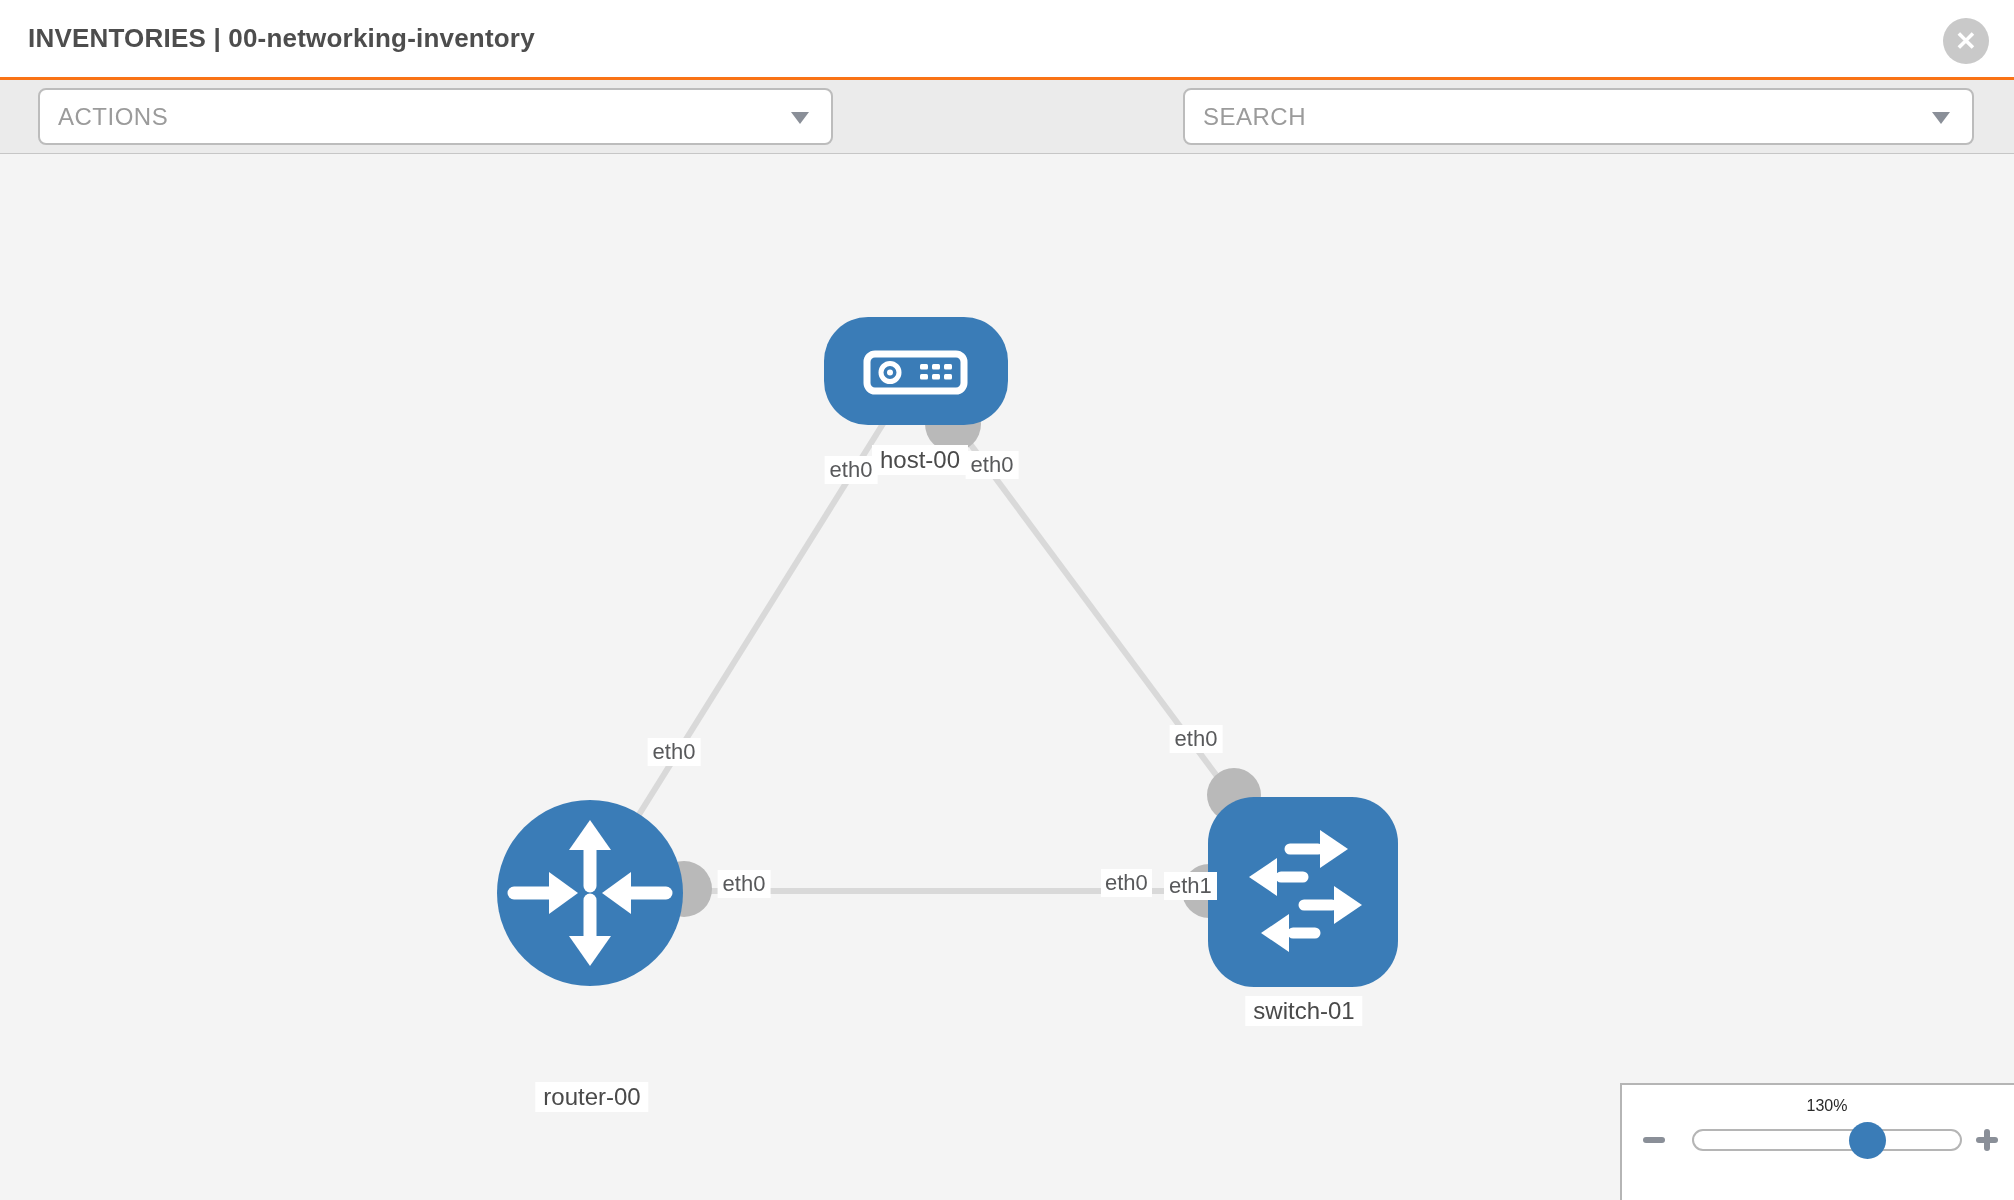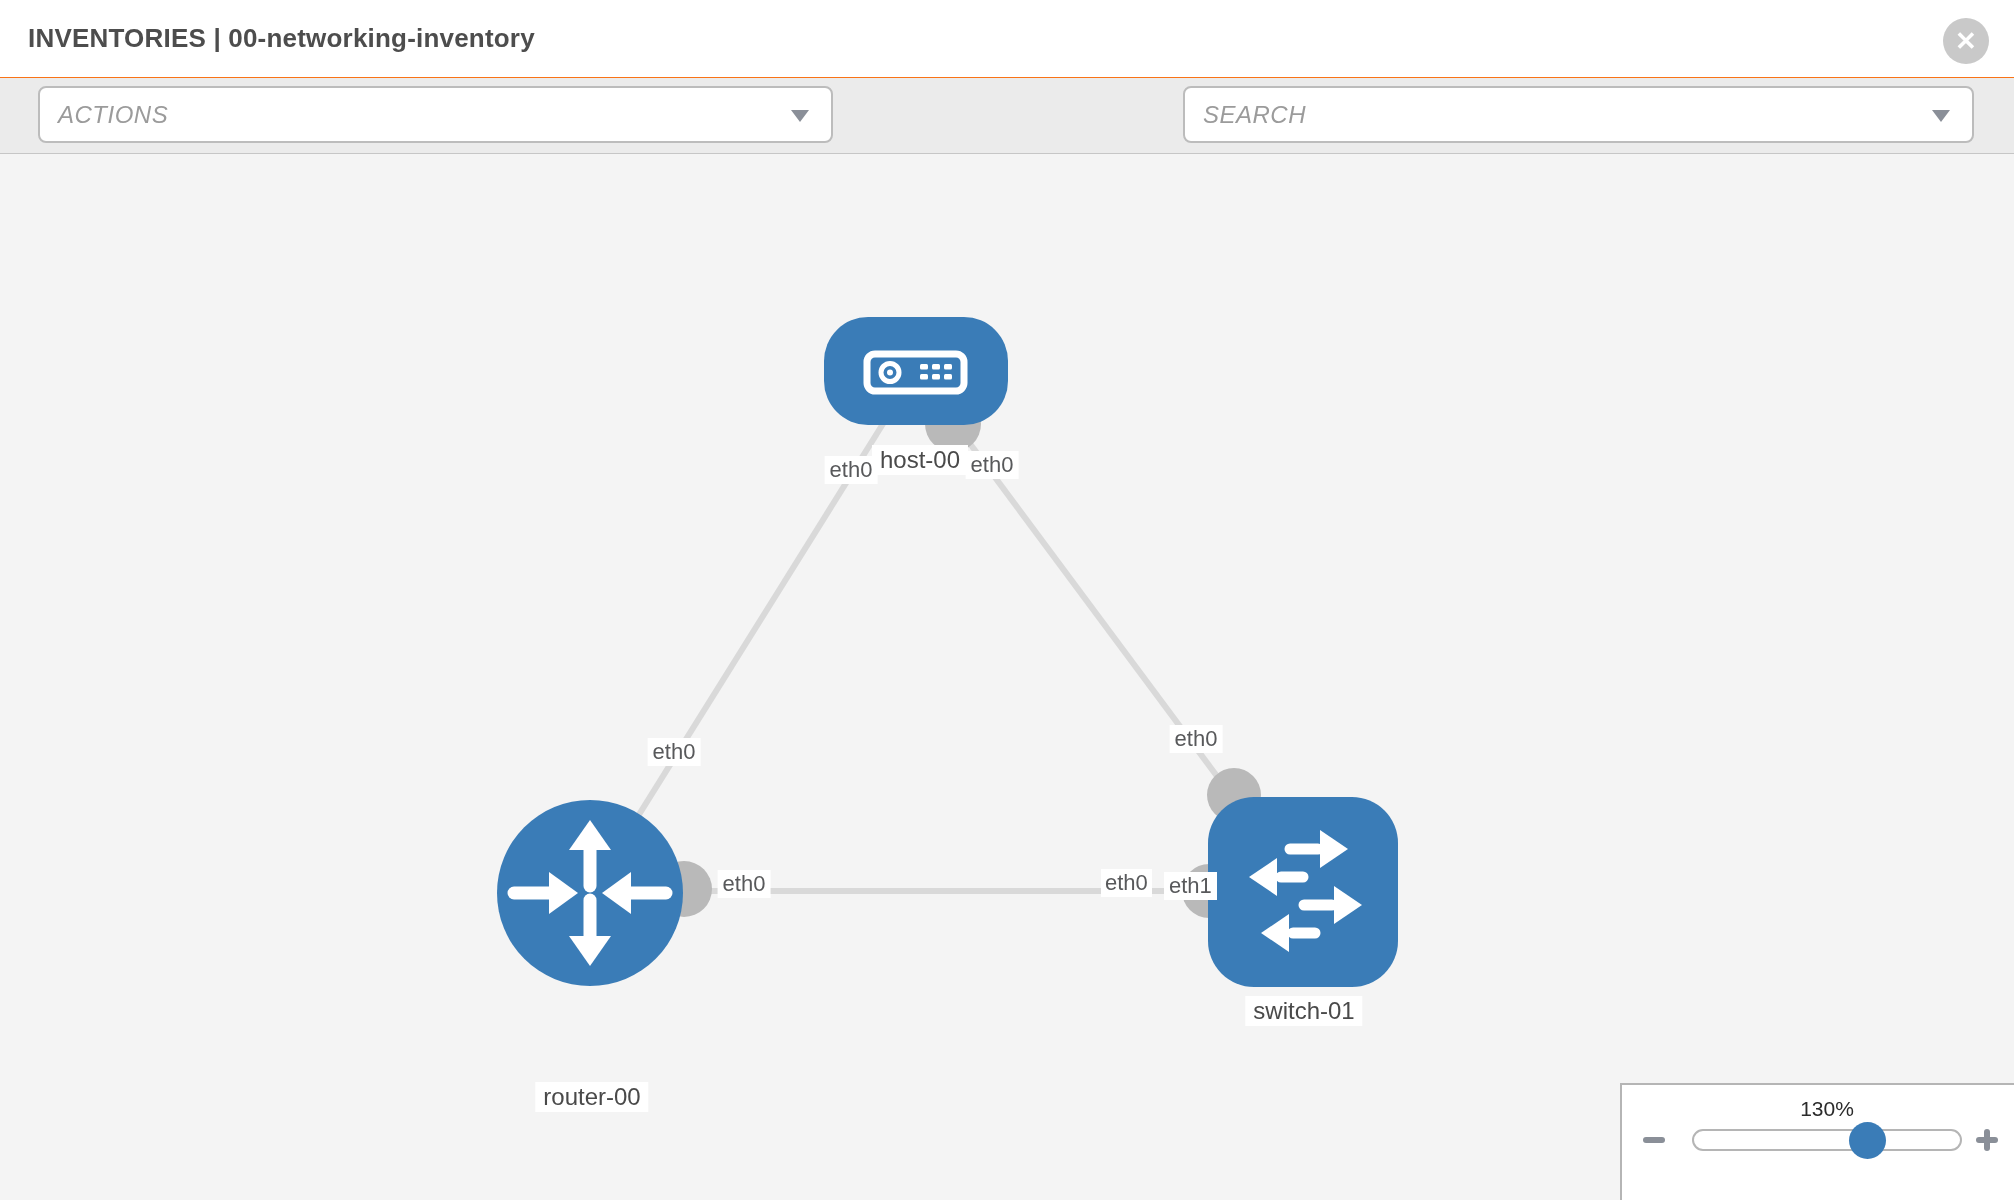--- a/index.html
+++ b/index.html
@@ -10,21 +10,21 @@
   .header { position:absolute; left:0; top:0; width:2014px; height:88px; background:#fff; }
   .page-title { position:absolute; left:28px; top:0; height:77px; line-height:77px;
                 font-size:26px; font-weight:bold; color:#4d4d4d; letter-spacing:0.2px; }
   .close-btn { position:absolute; left:1943px; top:18px; width:46px; height:46px;
                border-radius:50%; background:#c9c9c9; cursor:pointer;
                display:flex; align-items:center; justify-content:center; }
   .close-x { color:#fff; font-size:26px; font-weight:bold; line-height:1; }
 
   
   .toolbar { position:absolute; left:0; top:77px; width:2014px; height:77px;
-             background:#ebebeb; border-top:1px solid #f97316; border-bottom:1px solid #c6c6c6;font-style:italic; }
+             background:#ebebeb; border-top:3px solid #f97316; border-bottom:1px solid #c6c6c6; }
   .select-box { position:absolute; top:8px; height:57px; background:#fff;
                 border:2px solid #bcbcbc; border-radius:8px; cursor:pointer; }
   .select-box .select-label { position:absolute; left:18px; top:0; height:53px; line-height:53px;
                               font-size:24px; color:#9b9b9b; letter-spacing:0.5px; }
   .caret-down { position:absolute; right:22px; top:22px; width:0; height:0;
                 border-left:9px solid transparent; border-right:9px solid transparent;
                 border-top:12px solid #8a8f98; }
   .actions-box { left:38px; width:795px; }
   .search-box  { left:1183px; width:791px; }
   .tool-icon { position:absolute; top:97px; width:38px; height:38px; cursor:pointer; }
@@ -40,21 +40,21 @@
   .iface-label { font-size:22px; padding:1px 5px; z-index:3; }
   .node-label  { font-size:24px; padding:1px 8px; color:#4a4a4a; z-index:4; }
   .iface-label.anchored { transform:translateY(-50%); }
   .under-label { z-index:2; }
   .over-label  { z-index:3; }
 
   
   .zoom-panel { position:absolute; left:1620px; top:928px; width:400px; height:280px;
                 background:#fff; border:2px solid #b5b5b5; }
   .zoom-level { position:absolute; left:70px; width:270px; top:12px; text-align:center;
-                font-size:21px; color:#2b2b2b; }
+                font-size:16px; color:#2b2b2b; }
   .zoom-minus, .zoom-plus { position:absolute; top:42px; width:26px; height:26px; cursor:pointer; }
   .zoom-minus { left:19px; }
   .zoom-plus  { left:352px; }
   .zoom-minus::before { content:""; position:absolute; left:2px; top:10px; width:22px; height:6px;
                         border-radius:3px; background:#8a8f98; }
   .zoom-plus::before { content:""; position:absolute; left:2px; top:10px; width:22px; height:6px;
                        border-radius:3px; background:#8a8f98; }
   .zoom-plus::after  { content:""; position:absolute; left:10px; top:2px; width:6px; height:22px;
                        border-radius:3px; background:#8a8f98; }
   .zoom-track { position:absolute; left:70px; top:44px; width:270px; height:22px;

